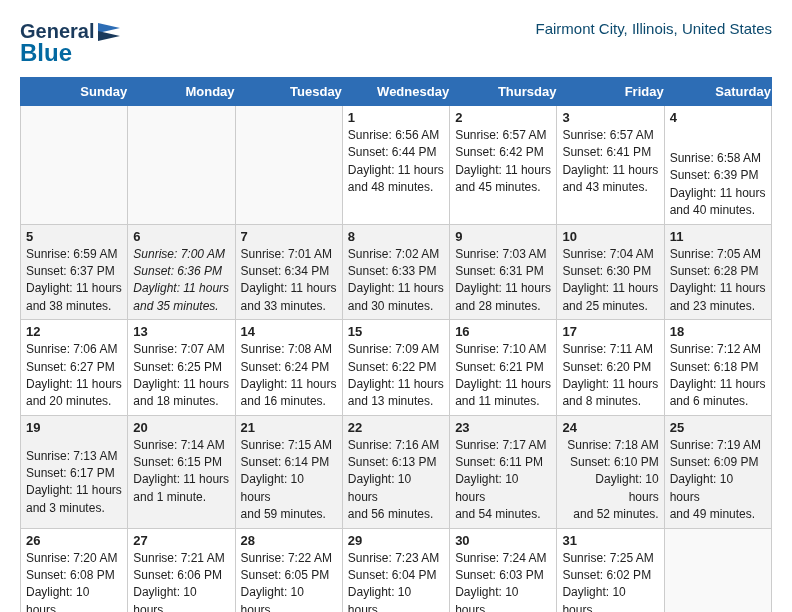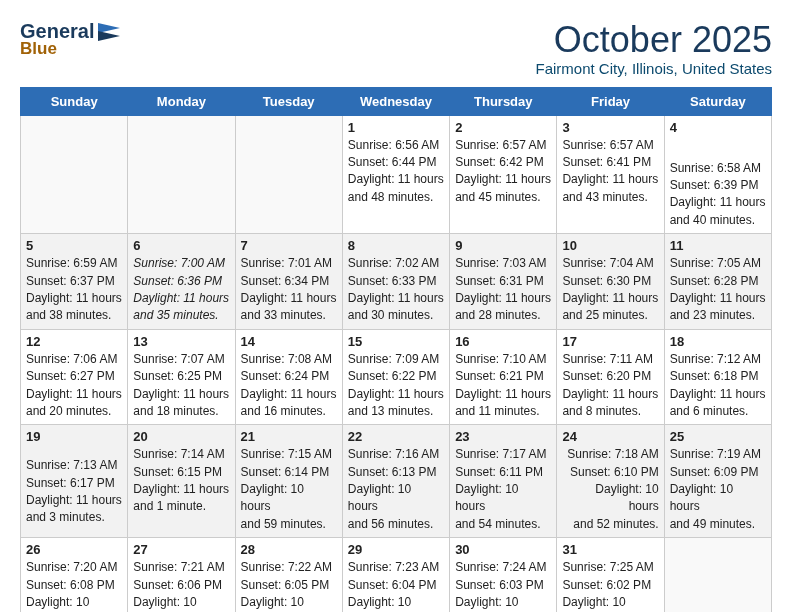--- a/index.html
+++ b/index.html
@@ -43,21 +43,21 @@
       width: 100%;
       border-collapse: collapse;
       border: 1px solid #ccc;
     }
     .calendar th {
       background: #2d6db5;
       color: #fff;
       font-size: 13px;
       font-weight: bold;
       padding: 6px 0;
-      text-align: center;
+      text-align: right;
       border: 1px solid #2d6db5;
     }
     .calendar td {
       vertical-align: top;
       border: 1px solid #ccc;
       padding: 4px 5px;
       width: 107px;
       height: 90px;
       font-size: 10.5px;
       color: #333;
@@ -86,24 +86,23 @@
 
 <div class="header">
   <div class="logo">
     <div class="logo-row">
       <span style="font-size:20px;font-weight:bold;color:#1a3a5c;">General</span>
       <svg width="22" height="18" viewBox="0 0 22 18" style="margin-left:2px;">
         <polygon points="0,0 22,5 0,10" fill="#2d6db5"></polygon>
         <polygon points="0,8 22,13 0,18" fill="#1a3a5c"></polygon>
       </svg>
     </div>
-    <span style="font-size:17px;font-weight:bold;color:#a16207;margin-top:-4px;">Blue</span>
+    <span style="font-size:24px;font-weight:bold;color:#0369a1;margin-top:-4px;">Blue</span>
   </div>
   <div class="title-block">
-    <div class="month-title">October 2025</div>
     <div class="location">Fairmont City, Illinois, United States</div>
   </div>
 </div>
 
 <table class="calendar">
   <thead>
     <tr>
     <th>Sunday</th>
         <th>Monday</th>
         <th>Tuesday</th>

